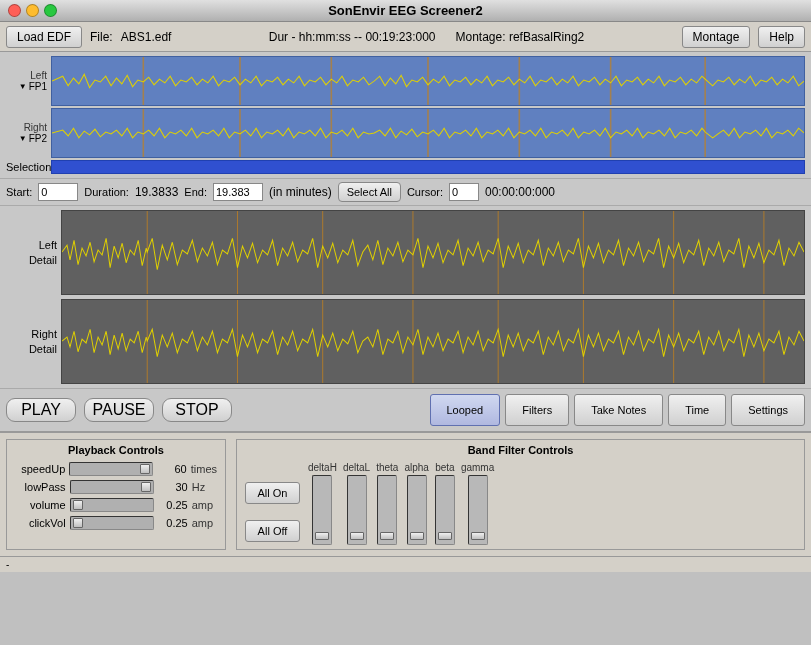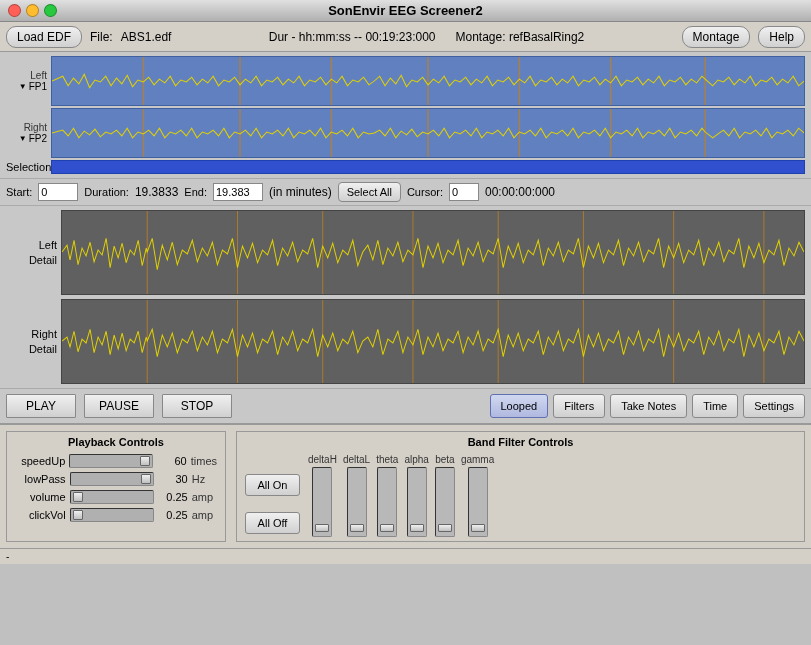--- a/index.html
+++ b/index.html
@@ -43,21 +43,21 @@
       display: flex;
       align-items: center;
       padding: 0 6px;
       border-bottom: 1px solid #999;
       gap: 8px;
     }
     .toolbar button {
       height: 22px;
       background: linear-gradient(to bottom, #f0f0f0, #d0d0d0);
       border: 1px solid #888;
-      border-radius: 10px;
+      border-radius: 3px;
       padding: 0 10px;
       cursor: pointer;
       font-size: 12px;
     }
     .toolbar-info {
       display: flex;
       align-items: center;
       gap: 20px;
       flex: 1;
       justify-content: center;
@@ -188,28 +188,28 @@
       align-items: center;
       justify-content: space-between;
       border-top: 1px solid #aaa;
     }
     .play-buttons { display: flex; gap: 8px; }
     .play-btn {
       height: 24px;
       min-width: 70px;
       background: linear-gradient(to bottom, #f0f0f0, #d0d0d0);
       border: 1px solid #888;
-      border-radius: 1px;
+      border-radius: 9px;
       cursor: pointer;
-      font-size: 12px;
+      font-size: 16px;
     }
     .right-buttons { display: flex; gap: 5px; align-items: center; }
     .mode-btn {
-      height: 24px;
-      padding: 0 10px;
+      height: 32px;
+      padding: 0 16px;
       background: linear-gradient(to bottom, #f0f0f0, #d0d0d0);
       border: 1px solid #888;
       border-radius: 3px;
       cursor: pointer;
       font-size: 11px;
     }
     .mode-btn.active {
       background: linear-gradient(to bottom, #d0d8f0, #b0b8e0);
       border-color: #6070b0;
     }

